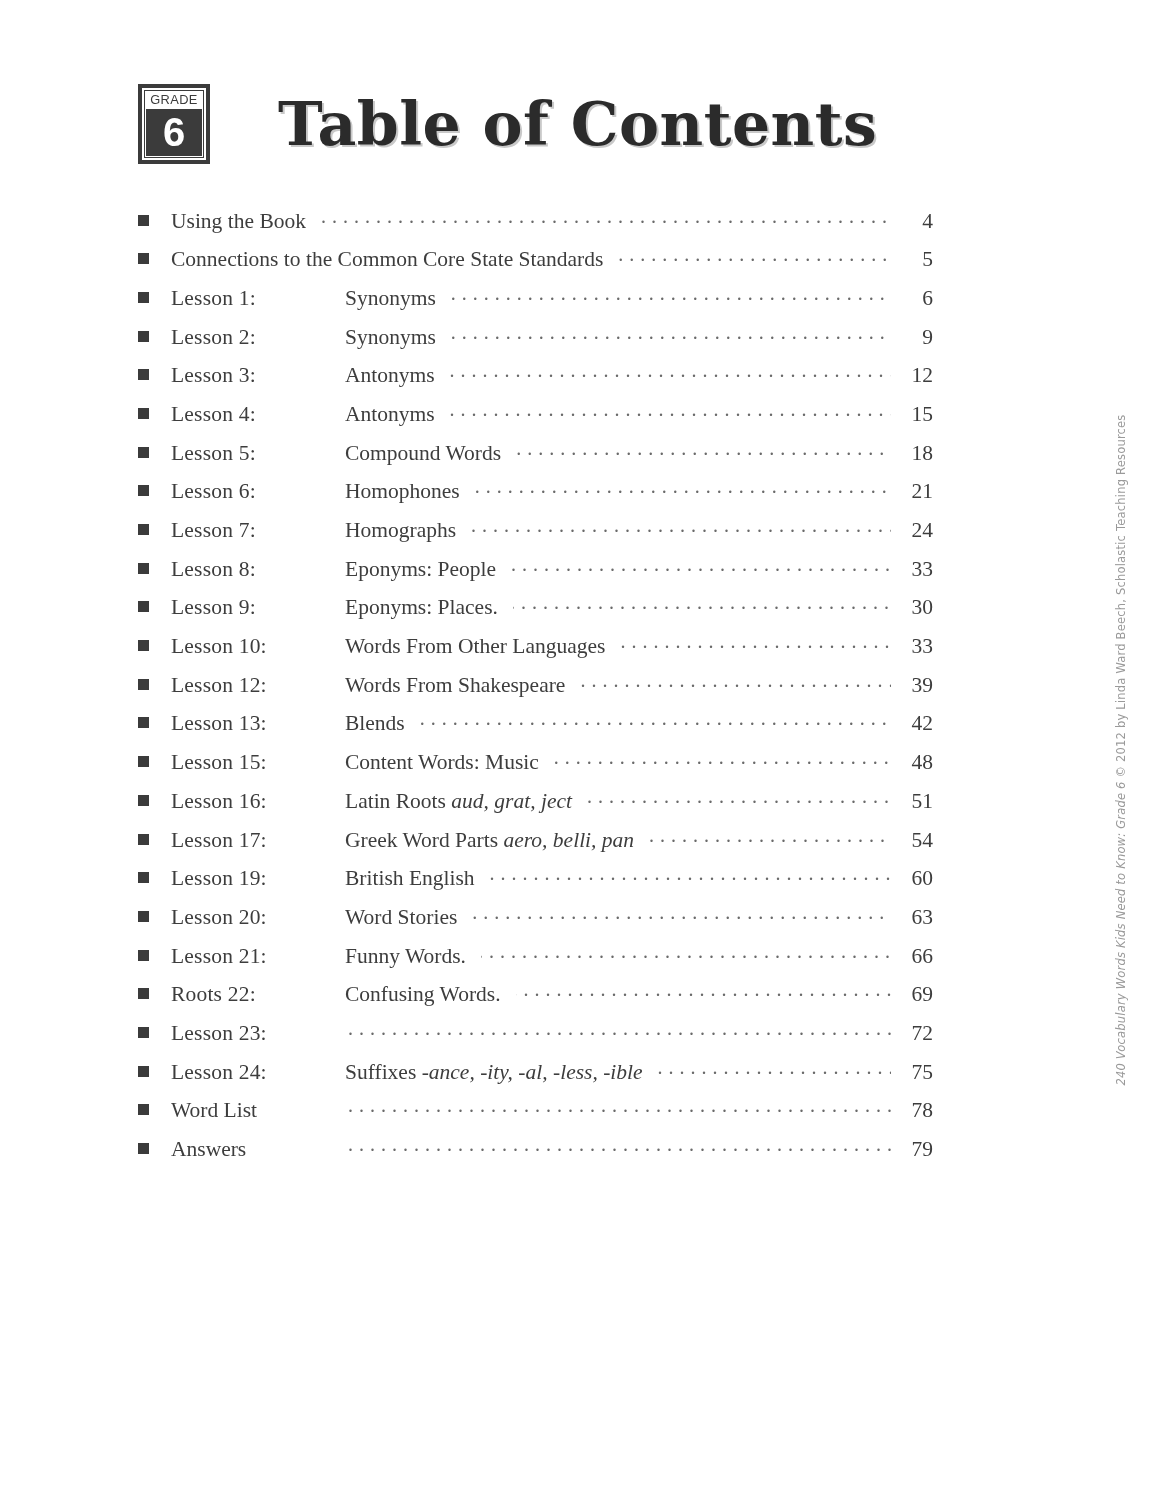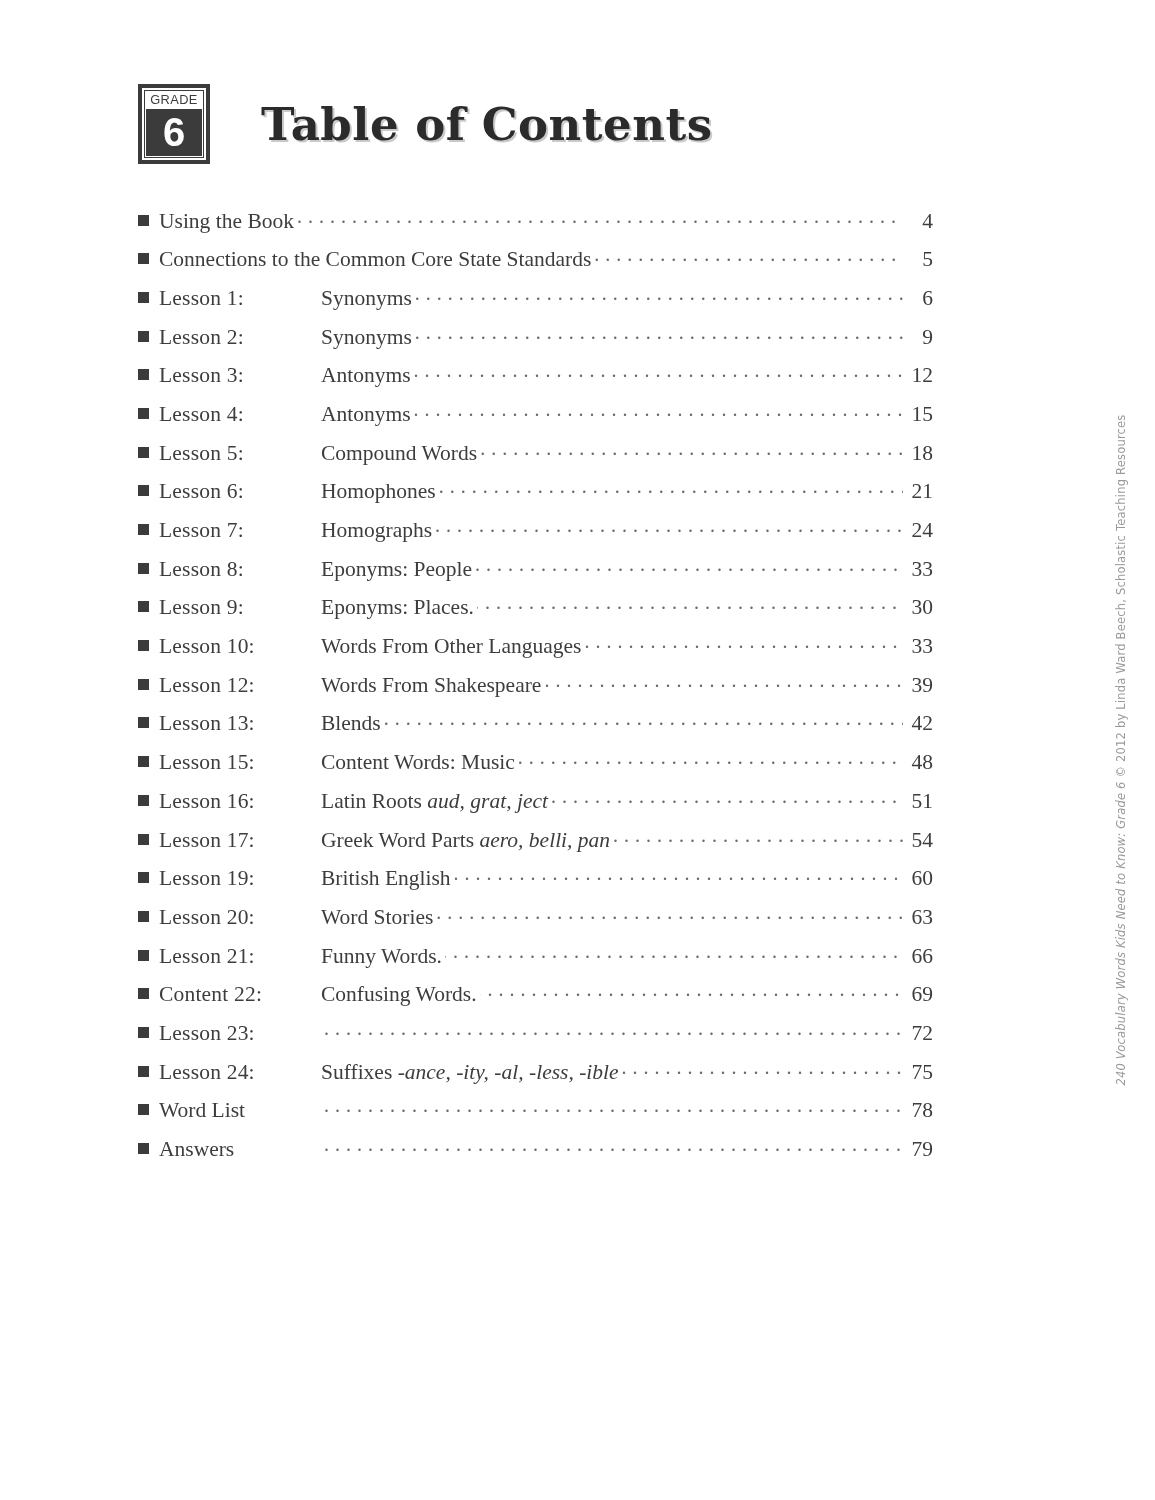--- a/index.html
+++ b/index.html
@@ -16,20 +16,21 @@
     overflow: hidden;
   }
 
   
   .header {
     position: absolute;
     left: 138px;
     top: 84px;
     display: flex;
     align-items: center;
+    gap: 32px;
   }
   .grade-badge {
     width: 72px;
     height: 80px;
     background: #ffffff;
     border: 4px solid #3b3b3b;
     box-sizing: border-box;
     display: flex;
     flex-direction: column;
     align-items: stretch;
@@ -61,44 +62,45 @@
     align-items: center;
     justify-content: center;
     font-family: "Liberation Sans", "DejaVu Sans", sans-serif;
     font-weight: bold;
     font-size: 40px;
     line-height: 1;
     padding-bottom: 2px;
     box-sizing: border-box;
   }
   .page-title {
-    margin-left: 51px;
+    margin-left: 36px;
     font-family: "DejaVu Serif", "Liberation Serif", serif;
     font-weight: bold;
-    font-size: 45px;
+    font-size: 60px;
     letter-spacing: 0.5px;
     color: #2b2b2b;
     text-shadow: 2px 2px 0 rgba(120,120,120,0.40);
     white-space: nowrap;
   }
 
   
   .toc {
     position: absolute;
     left: 138px;
     top: 206px;
     width: 795px;
   }
   .toc-row {
     height: 38.7px;
     display: flex;
     align-items: baseline;
     font-size: 21.5px;
     color: #3d3d3d;
     white-space: nowrap;
+    gap: 12px;
   }
   .bullet {
     width: 11px;
     height: 11px;
     background: #3b3b3b;
     flex: 0 0 auto;
     position: relative;
     top: -2px;
     margin-right: 10px;
   }
@@ -310,21 +312,21 @@
     </div>
     <div class="toc-row">
       <span class="bullet"></span>
       <span class="label bold col">Lesson 21:</span>
       <span class="title"><span>Funny Words.</span></span>
       <span class="leader tight"></span>
       <span class="pageno">66</span>
     </div>
     <div class="toc-row">
       <span class="bullet"></span>
-      <span class="label bold col">Content 22:</span>
+      <span class="label bold col">Roots 22:</span>
       <span class="title"><span>Confusing Words.</span></span>
       <span class="leader tight"></span>
       <span class="pageno">69</span>
     </div>
     <div class="toc-row">
       <span class="bullet"></span>
       <span class="label bold col">Lesson 23:</span>
       <span class="leader"></span>
       <span class="pageno">72</span>
     </div>

